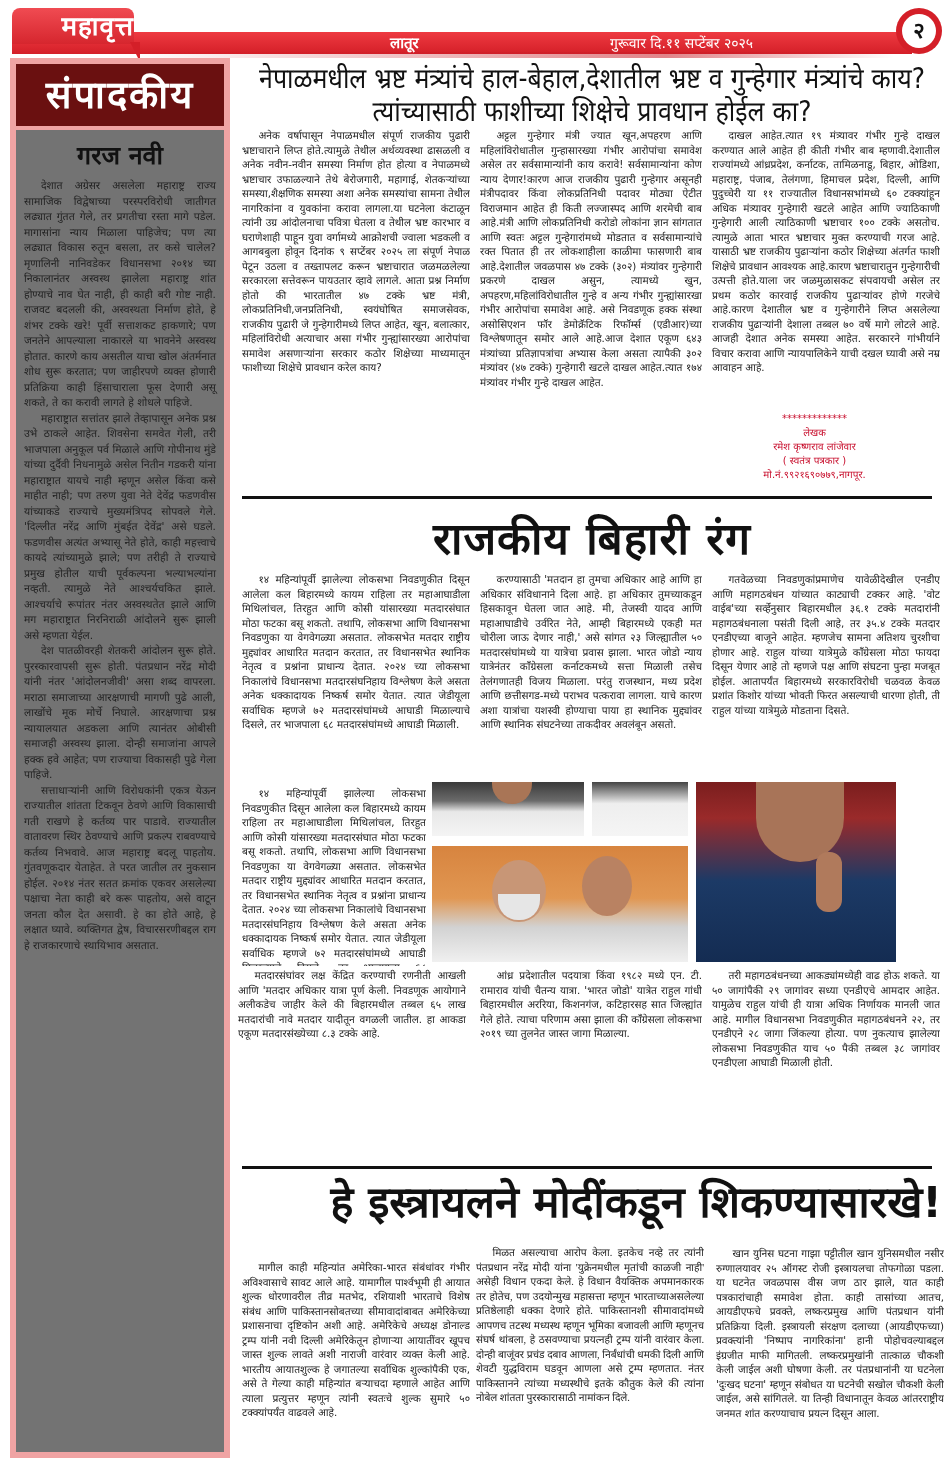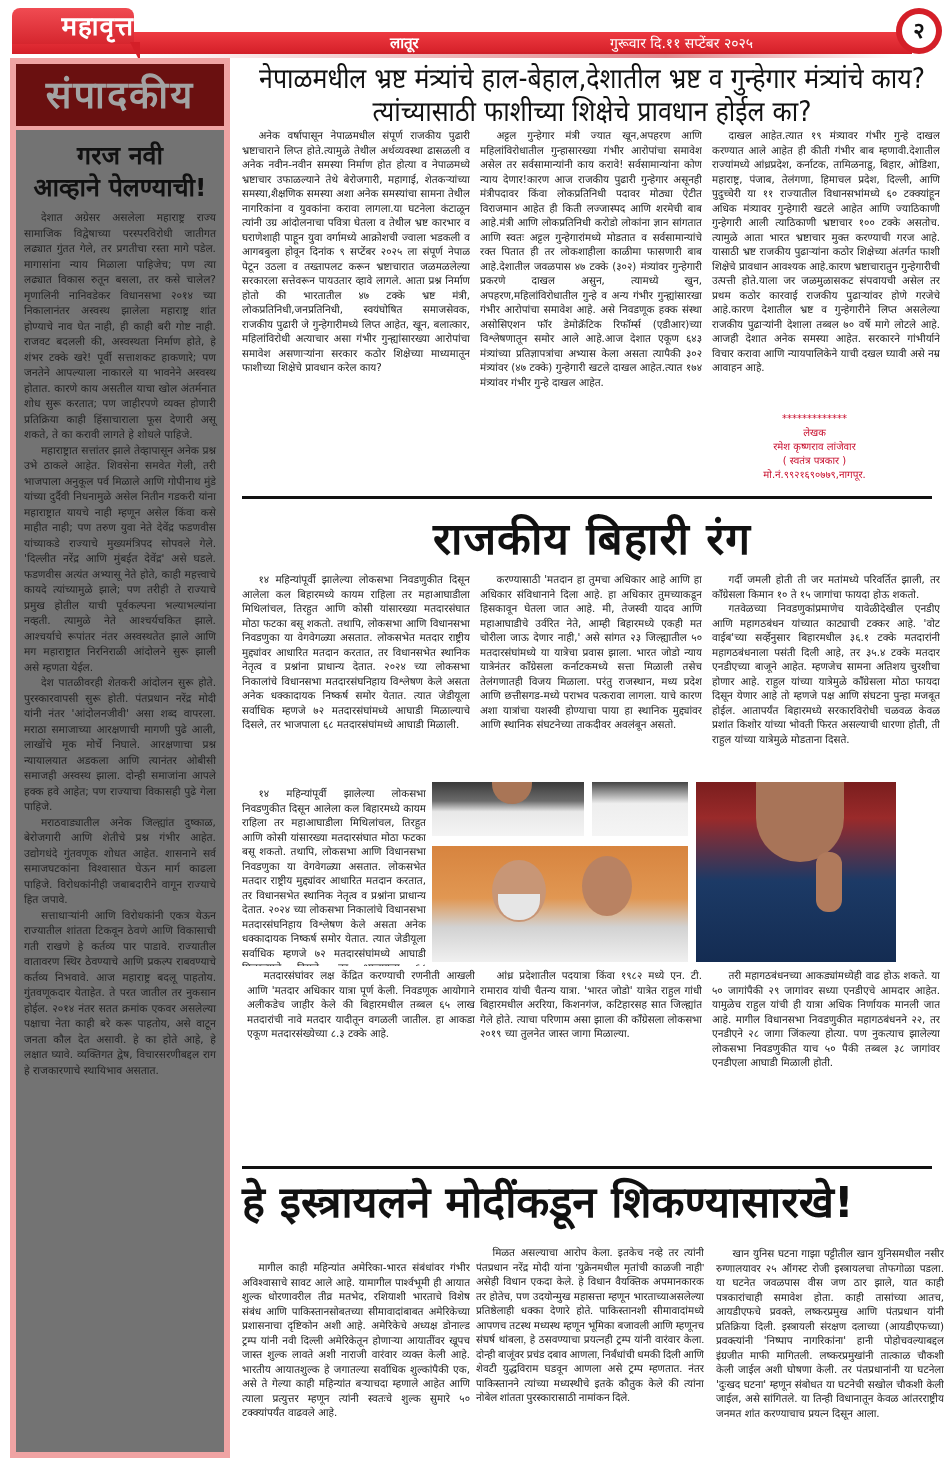--- a/index.html
+++ b/index.html
@@ -41,21 +41,21 @@
     position: absolute; left: 130px; top: 42px; width: 0; height: 0;
     border-top: 20px solid #d41f28; border-left: 10px solid transparent;
   }
 
   
   .editorial {
     position: absolute; left: 10px; top: 58px; width: 220px; height: 1400px;
     background: #f0a3a3; padding: 6px;
   }
   .editorial-head {
-    background: #6a1010; height: 62px; color: #a3a3a3; font-weight: bold;
+    background: #6a1010; height: 62px; color: #ffffff; font-weight: bold;
     font-size: 38px; line-height: 62px; text-align: center; letter-spacing: 2px;
   }
   .editorial-body {
     background: #737373; height: 1322px; margin-top: 4px; padding: 10px 8px 6px 8px; overflow: hidden;
   }
   .editorial-title {
     font-weight: bold; font-size: 25px; line-height: 32px; text-align: center; color: #111; margin-bottom: 6px;
   }
   .editorial-text {
     font-size: 10.6px; line-height: 15.5px; text-align: justify; color: #222;
@@ -67,21 +67,21 @@
     position: absolute; left: 242px; top: 62px; width: 700px;
     font-size: 25px; line-height: 30px; font-weight: normal; text-align: center; color: #111;
     transform: scaleY(1.12); transform-origin: top;
   }
   .headline-2 {
     position: absolute; left: 242px; top: 510px; width: 700px;
     font-size: 44px; line-height: 58px; font-weight: bold; text-align: center; color: #111; letter-spacing: 1px;
   }
   .headline-3 {
     position: absolute; left: 242px; top: 1172px; width: 700px;
-    font-size: 43px; line-height: 60px; font-weight: bold; text-align: left; color: #111;
+    font-size: 43px; line-height: 60px; font-weight: bold; text-align: right; color: #111;
   }
   .rule { position: absolute; height: 3px; background: #111; }
 
   
   .col {
     position: absolute; font-size: 10.3px; line-height: 14.5px; text-align: justify; overflow: hidden; color:#222;
   }
   .col p { text-indent: 1.6em; }
 
   
@@ -118,27 +118,25 @@
   <div class="page-badge">
     <div class="page-badge-inner">२</div>
   </div>
 </div>
 
 <div class="editorial">
   <div class="editorial-head">संपादकीय</div>
   <div class="editorial-body">
     <div class="editorial-title">
       <div>गरज नवी</div>
-      <div>आव्हाने पेलण्याची!</div>
     </div>
     <div class="editorial-text">
       <p>देशात अग्रेसर असलेला महाराष्ट्र राज्य सामाजिक विद्वेषाच्या परस्परविरोधी जातीगत लढ्यात गुंतत गेले, तर प्रगतीचा रस्ता मागे पडेल. मागासांना न्याय मिळाला पाहिजेच; पण त्या लढ्यात विकास रुतून बसला, तर कसे चालेल? मृणालिनी नानिवडेकर विधानसभा २०१४ च्या निकालानंतर अस्वस्थ झालेला महाराष्ट्र शांत होण्याचे नाव घेत नाही, ही काही बरी गोष्ट नाही. राजवट बदलली की, अस्वस्थता निर्माण होते, हे शंभर टक्के खरे! पूर्वी सत्ताशकट हाकणारे; पण जनतेने आपल्याला नाकारले या भावनेने अस्वस्थ होतात. कारणे काय असतील याचा खोल अंतर्मनात शोध सुरू करतात; पण जाहीरपणे व्यक्त होणारी प्रतिक्रिया काही हिंसाचाराला फूस देणारी असू शकते, ते का करावी लागते हे शोधले पाहिजे.</p>
       <p>महाराष्ट्रात सत्तांतर झाले तेव्हापासून अनेक प्रश्न उभे ठाकले आहेत. शिवसेना समवेत गेली, तरी भाजपाला अनुकूल पर्व मिळाले आणि गोपीनाथ मुंडे यांच्या दुर्दैवी निधनामुळे असेल नितीन गडकरी यांना महाराष्ट्रात यायचे नाही म्हणून असेल किंवा कसे माहीत नाही; पण तरुण युवा नेते देवेंद्र फडणवीस यांच्याकडे राज्याचे मुख्यमंत्रिपद सोपवले गेले. 'दिल्लीत नरेंद्र आणि मुंबईत देवेंद्र' असे घडले. फडणवीस अत्यंत अभ्यासू नेते होते, काही महत्त्वाचे कायदे त्यांच्यामुळे झाले; पण तरीही ते राज्याचे प्रमुख होतील याची पूर्वकल्पना भल्याभल्यांना नव्हती. त्यामुळे नेते आश्चर्यचकित झाले. आश्चर्याचे रूपांतर नंतर अस्वस्थतेत झाले आणि मग महाराष्ट्रात निरनिराळी आंदोलने सुरू झाली असे म्हणता येईल.</p>
       <p>देश पातळीवरही शेतकरी आंदोलन सुरू होते. पुरस्कारवापसी सुरू होती. पंतप्रधान नरेंद्र मोदी यांनी नंतर 'आंदोलनजीवी' असा शब्द वापरला. मराठा समाजाच्या आरक्षणाची मागणी पुढे आली, लाखोंचे मूक मोर्चे निघाले. आरक्षणाचा प्रश्न न्यायालयात अडकला आणि त्यानंतर ओबीसी समाजही अस्वस्थ झाला. दोन्ही समाजांना आपले हक्क हवे आहेत; पण राज्याचा विकासही पुढे गेला पाहिजे.</p>
-      <p>मराठवाड्यातील अनेक जिल्ह्यांत दुष्काळ, बेरोजगारी आणि शेतीचे प्रश्न गंभीर आहेत. उद्योगधंदे गुंतवणूक शोधत आहेत. शासनाने सर्व समाजघटकांना विश्वासात घेऊन मार्ग काढला पाहिजे. विरोधकांनीही जबाबदारीने वागून राज्याचे हित जपावे.</p>
       <p>सत्ताधाऱ्यांनी आणि विरोधकांनी एकत्र येऊन राज्यातील शांतता टिकवून ठेवणे आणि विकासाची गती राखणे हे कर्तव्य पार पाडावे. राज्यातील वातावरण स्थिर ठेवण्याचे आणि प्रकल्प राबवण्याचे कर्तव्य निभवावे. आज महाराष्ट्र बदलू पाहतोय. गुंतवणूकदार येताहेत. ते परत जातील तर नुकसान होईल. २०१४ नंतर सतत क्रमांक एकवर असलेल्या पक्षाचा नेता काही बरे करू पाहतोय, असे वाटून जनता कौल देत असावी. हे का होते आहे, हे लक्षात घ्यावे. व्यक्तिगत द्वेष, विचारसरणीबद्दल राग हे राजकारणाचे स्थायिभाव असतात.</p>
     </div>
   </div>
 </div>
 
 <h1 class="headline-1">नेपाळमधील भ्रष्ट मंत्र्यांचे हाल-बेहाल,देशातील भ्रष्ट व गुन्हेगार मंत्र्यांचे काय?त्यांच्यासाठी फाशीच्या शिक्षेचे प्रावधान होईल का?</h1>
 
 <div class="col" style="left:242px; top:128px; width:228px; height:372px;">
   <p>अनेक वर्षापासून नेपाळमधील संपूर्ण राजकीय पुढारी भ्रष्टाचाराने लिप्त होते.त्यामुळे तेथील अर्थव्यवस्था ढासळली व अनेक नवीन-नवीन समस्या निर्माण होत होत्या व नेपाळमध्ये भ्रष्टाचार उफाळल्याने तेथे बेरोजगारी, महागाई, शेतकऱ्यांच्या समस्या,शैक्षणिक समस्या अशा अनेक समस्यांचा सामना तेथील नागरिकांना व युवकांना करावा लागला.या घटनेला कंटाळून त्यांनी उग्र आंदोलनाचा पवित्रा घेतला व तेथील भ्रष्ट कारभार व घराणेशाही पाहून युवा वर्गामध्ये आक्रोशची ज्वाला भडकली व आगबबुला होवून दिनांक ९ सप्टेंबर २०२५ ला संपूर्ण नेपाळ पेटून उठला व तख्तापलट करून भ्रष्टाचारात जळमळलेल्या सरकारला सत्तेवरून पायउतार व्हावे लागले. आता प्रश्न निर्माण होतो की भारतातील ४७ टक्के भ्रष्ट मंत्री, लोकप्रतिनिधी,जनप्रतिनिधी, स्वयंघोषित समाजसेवक, राजकीय पुढारी जे गुन्हेगारीमध्ये लिप्त आहेत, खून, बलात्कार, महिलांविरोधी अत्याचार असा गंभीर गुन्ह्यांसारख्या आरोपांचा समावेश असणाऱ्यांना सरकार कठोर शिक्षेच्या माध्यमातून फाशीच्या शिक्षेचे प्रावधान करेल काय?</p>
 </div>
@@ -161,42 +159,41 @@
 
 <h2 class="headline-2">राजकीय बिहारी रंग</h2>
 
 <div class="col" style="left:242px; top:572px; width:228px; height:212px;">
   <p>१४ महिन्यांपूर्वी झालेल्या लोकसभा निवडणुकीत दिसून आलेला कल बिहारमध्ये कायम राहिला तर महाआघाडीला मिथिलांचल, तिरहुत आणि कोसी यांसारख्या मतदारसंघात मोठा फटका बसू शकतो. तथापि, लोकसभा आणि विधानसभा निवडणुका या वेगवेगळ्या असतात. लोकसभेत मतदार राष्ट्रीय मुद्द्यांवर आधारित मतदान करतात, तर विधानसभेत स्थानिक नेतृत्व व प्रश्नांना प्राधान्य देतात. २०२४ च्या लोकसभा निकालांचे विधानसभा मतदारसंघनिहाय विश्लेषण केले असता अनेक धक्कादायक निष्कर्ष समोर येतात. त्यात जेडीयूला सर्वाधिक म्हणजे ७२ मतदारसंघांमध्ये आघाडी मिळाल्याचे दिसले, तर भाजपाला ६८ मतदारसंघांमध्ये आघाडी मिळाली.</p>
 </div>
 <div class="col" style="left:480px; top:572px; width:222px; height:206px;">
   <p>करण्यासाठी 'मतदान हा तुमचा अधिकार आहे आणि हा अधिकार संविधानाने दिला आहे. हा अधिकार तुमच्याकडून हिसकावून घेतला जात आहे. मी, तेजस्वी यादव आणि महाआघाडीचे उर्वरित नेते, आम्ही बिहारमध्ये एकही मत चोरीला जाऊ देणार नाही,' असे सांगत २३ जिल्ह्यातील ५० मतदारसंघांमध्ये या यात्रेचा प्रवास झाला. भारत जोडो न्याय यात्रेनंतर काँग्रेसला कर्नाटकमध्ये सत्ता मिळाली तसेच तेलंगणातही विजय मिळाला. परंतु राजस्थान, मध्य प्रदेश आणि छत्तीसगड-मध्ये पराभव पत्करावा लागला. याचे कारण अशा यात्रांचा यशस्वी होण्याचा पाया हा स्थानिक मुद्द्यांवर आणि स्थानिक संघटनेच्या ताकदीवर अवलंबून असतो.</p>
 </div>
 <div class="col" style="left:712px; top:572px; width:228px; height:206px;">
-  <p>गर्दी जमली होती ती जर मतांमध्ये परिवर्तित झाली, तर काँग्रेसला किमान १० ते १५ जागांचा फायदा होऊ शकतो.</p>
   <p>गतवेळच्या निवडणुकांप्रमाणेच यावेळीदेखील एनडीए आणि महागठबंधन यांच्यात काट्याची टक्कर आहे. 'वोट वाईब'च्या सर्व्हेनुसार बिहारमधील ३६.१ टक्के मतदारांनी महागठबंधनाला पसंती दिली आहे, तर ३५.४ टक्के मतदार एनडीएच्या बाजूने आहेत. म्हणजेच सामना अतिशय चुरशीचा होणार आहे. राहुल यांच्या यात्रेमुळे काँग्रेसला मोठा फायदा दिसून येणार आहे तो म्हणजे पक्ष आणि संघटना पुन्हा मजबूत होईल. आतापर्यंत बिहारमध्ये सरकारविरोधी चळवळ केवळ प्रशांत किशोर यांच्या भोवती फिरत असल्याची धारणा होती, ती राहुल यांच्या यात्रेमुळे मोडताना दिसते.</p>
 </div>
 <div class="col" style="left:242px; top:786px; width:184px; height:180px;">
   <p>१४ महिन्यांपूर्वी झालेल्या लोकसभा निवडणुकीत दिसून आलेला कल बिहारमध्ये कायम राहिला तर महाआघाडीला मिथिलांचल, तिरहुत आणि कोसी यांसारख्या मतदारसंघात मोठा फटका बसू शकतो. तथापि, लोकसभा आणि विधानसभा निवडणुका या वेगवेगळ्या असतात. लोकसभेत मतदार राष्ट्रीय मुद्द्यांवर आधारित मतदान करतात, तर विधानसभेत स्थानिक नेतृत्व व प्रश्नांना प्राधान्य देतात. २०२४ च्या लोकसभा निकालांचे विधानसभा मतदारसंघनिहाय विश्लेषण केले असता अनेक धक्कादायक निष्कर्ष समोर येतात. त्यात जेडीयूला सर्वाधिक म्हणजे ७२ मतदारसंघांमध्ये आघाडी मिळाल्याचे दिसले, तर भाजपाला ६८ मतदारसंघांमध्ये आघाडी मिळाली.</p>
 </div>
 
 <div class="photo p-tejashwi">
     <div class="face"></div>
   </div>
 <div class="photo p-rahul"></div>
 <div class="photo p-modi-nitish">
   <div class="face1"></div>
   <div class="beard"></div>
   <div class="face2"></div>
 </div>
 <div class="photo p-pk">
   <div class="face"></div>
   <div class="hand"></div>
 </div>
 
-<div class="col" style="left:247px; top:968px; width:228px; height:192px;">
+<div class="col" style="left:238px; top:968px; width:228px; height:192px;">
   <p>मतदारसंघांवर लक्ष केंद्रित करण्याची रणनीती आखली आणि 'मतदार अधिकार यात्रा पूर्ण केली. निवडणूक आयोगाने अलीकडेच जाहीर केले की बिहारमधील तब्बल ६५ लाख मतदारांची नावे मतदार यादीतून वगळली जातील. हा आकडा एकूण मतदारसंख्येच्या ८.३ टक्के आहे.</p>
 </div>
 <div class="col" style="left:480px; top:968px; width:222px; height:192px;">
   <p>आंध्र प्रदेशातील पदयात्रा किंवा १९८२ मध्ये एन. टी. रामाराव यांची चैतन्य यात्रा. 'भारत जोडो' यात्रेत राहुल गांधी बिहारमधील अररिया, किशनगंज, कटिहारसह सात जिल्ह्यांत गेले होते. त्याचा परिणाम असा झाला की काँग्रेसला लोकसभा २०१९ च्या तुलनेत जास्त जागा मिळाल्या.</p>
 </div>
 <div class="col" style="left:712px; top:968px; width:228px; height:192px;">
   <p>तरी महागठबंधनच्या आकड्यांमध्येही वाढ होऊ शकते. या ५० जागांपैकी २९ जागांवर सध्या एनडीएचे आमदार आहेत. यामुळेच राहुल यांची ही यात्रा अधिक निर्णायक मानली जात आहे. मागील विधानसभा निवडणुकीत महागठबंधनने २२, तर एनडीएने २८ जागा जिंकल्या होत्या. पण नुकत्याच झालेल्या लोकसभा निवडणुकीत याच ५० पैकी तब्बल ३८ जागांवर एनडीएला आघाडी मिळाली होती.</p>
 </div>
 
 <div class="rule" style="left:242px; top:1166px; width:690px;"></div>

